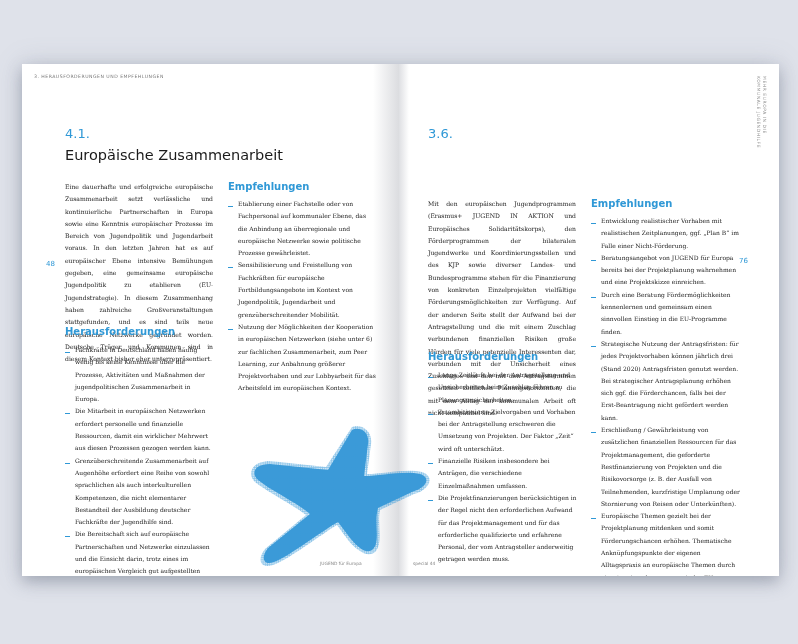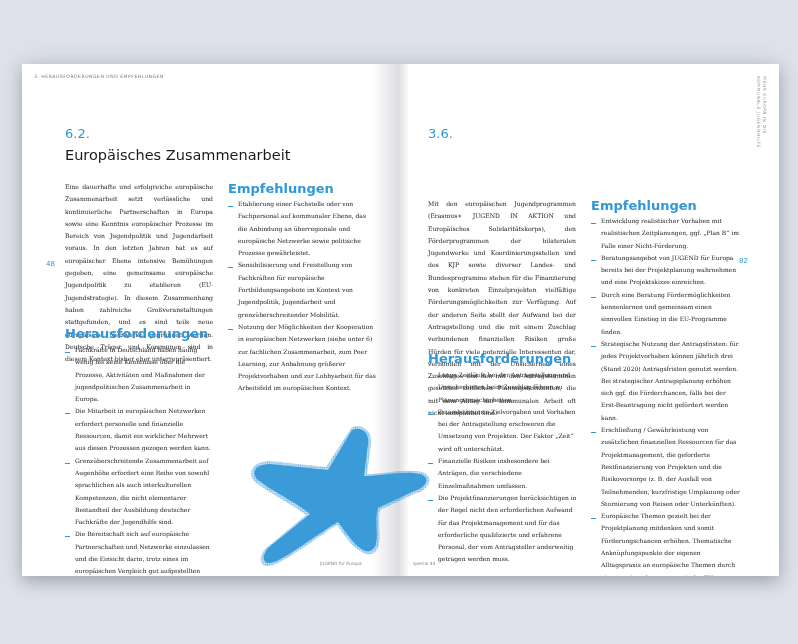--- a/index.html
+++ b/index.html
@@ -44,21 +44,21 @@
   }
   .sec-title {
     position: absolute; font-family: "DejaVu Sans", sans-serif; font-size: 14.5px;
     color: #1b1b1b; line-height: 22px;
   }
   .body-text {
     position: absolute; font-size: 6.1px; line-height: 12.3px; color: #222;
     text-align: justify; hyphens: auto;
   }
   .subhead {
-    position: absolute; font-family: "DejaVu Sans", sans-serif; font-size: 13px;
+    position: absolute; font-family: "DejaVu Sans", sans-serif; font-size: 10px;
     font-weight: bold; color: #2f98d6;
   }
   ul.bullets { position: absolute; list-style: none; margin: 0; padding: 0; }
   ul.bullets li {
     position: relative; padding-left: 10px; font-size: 6px; line-height: 12.3px; color: #222;
   }
   ul.bullets li::before {
     content: ""; position: absolute; left: 0; top: 8px; width: 5px; height: 1px;
     background: #2f98d6;
   }
@@ -72,22 +72,22 @@
     position: absolute; left: 240px; top: 418px; width: 200px; height: 150px; z-index: 2;
   }
 </style>
 </head>
 <body>
 
 <div class="spread">
 
   <div class="page left">
     <div class="running-head">3. Herausforderungen und Empfehlungen</div>
-    <div class="sec-num" style="left:43px;top:62px;">6.2.</div>
-    <div class="sec-title" style="left:43px;top:80px;">Europäisches Zusammenarbeit</div>
+    <div class="sec-num" style="left:43px;top:62px;">4.1.</div>
+    <div class="sec-title" style="left:43px;top:80px;">Europäische Zusammenarbeit</div>
     <div class="page-num" style="left:24px;top:196px;">48</div>
 
     <div class="body-text" style="left:43px;top:117px;width:148px;">Eine dauerhafte und erfolgreiche europäische Zusammenarbeit setzt verlässliche und kontinuierliche Partnerschaften in Europa sowie eine Kenntnis europäischer Prozesse im Bereich von Jugendpolitik und Jugendarbeit voraus. In den letzten Jahren hat es auf europäischer Ebene intensive Bemühungen gegeben, eine gemeinsame europäische Jugendpolitik zu etablieren (EU-Jugendstrategie). In diesem Zusammenhang haben zahlreiche Großveranstaltungen stattgefunden, und es sind teils neue europäische Netzwerke gegründet worden. Deutsche Träger und Kommunen sind in diesem Kontext bisher eher unterrepräsentiert.</div>
 
     <div class="subhead" style="left:43px;top:262px;">Herausforderungen</div>
     <ul class="bullets" style="left:43px;top:280px;width:150px;">
       <li>Fachkräfte in Deutschland haben häufig wenig bis keine Kenntnisse über die Prozesse, Aktivitäten und Maßnahmen der jugendpolitischen Zusammenarbeit in Europa.</li>
       <li>Die Mitarbeit in europäischen Netzwerken erfordert personelle und finanzielle Ressourcen, damit ein wirklicher Mehrwert aus diesen Prozessen gezogen werden kann.</li>
       <li>Grenzüberschreitende Zusammenarbeit auf Augenhöhe erfordert eine Reihe von sowohl sprachlichen als auch interkulturellen Kompetenzen, die nicht elementarer Bestandteil der Ausbildung deutscher Fachkräfte der Jugendhilfe sind.</li>
       <li>Die Bereitschaft sich auf europäische Partnerschaften und Netzwerke einzulassen und die Einsicht darin, trotz eines im europäischen Vergleich gut aufgestellten deutschen Jugendhilfesystems dennoch von anderen lernen zu können, scheint in Deutschland manchmal zu fehlen.</li>
@@ -102,21 +102,21 @@
 
     <div class="footer" style="left:298px;top:497px;">JUGEND für Europa</div>
   </div>
 
   <div class="page right">
     <div class="vertical-head">
       <span>Mehr Europa in die</span><br>
       <span>kommunale Jugendhilfe</span>
     </div>
     <div class="sec-num" style="left:29px;top:62px;">3.6.</div>
-    <div class="page-num" style="left:340px;top:193px;">82</div>
+    <div class="page-num" style="left:340px;top:193px;">76</div>
 
     <div class="body-text" style="left:29px;top:134px;width:148px;">Mit den europäischen Jugendprogrammen (Erasmus+ JUGEND IN AKTION und Europäisches Solidaritätskorps), den Förderprogrammen der bilateralen Jugendwerke und Koordinierungsstellen und des KJP sowie diverser Landes- und Bundesprogramme stehen für die Finanzierung von konkreten Einzelprojekten vielfältige Förderungsmöglichkeiten zur Verfügung. Auf der anderen Seite stellt der Aufwand bei der Antragstellung und die mit einem Zuschlag verbundenen finanziellen Risiken große Hürden für viele potenzielle Interessenten dar, verbunden mit der Unsicherheit eines Zuschlages und den mit den Antragsterminen gesetzten zeitlichen Planungshorizonten, die mit dem Alltag der kommunalen Arbeit oft nicht kompatibel sind.</div>
 
     <div class="subhead" style="left:29px;top:287px;">Herausforderungen</div>
     <ul class="bullets" style="left:29px;top:305px;width:150px;">
       <li>Lange Zeitläufe bei der Antragstellung und Unsicherheiten beim Zuschlag führen zu Planungsunsicherheiten.</li>
       <li>Zu ambitionierte Zielvorgaben und Vorhaben bei der Antragstellung erschweren die Umsetzung von Projekten. Der Faktor „Zeit“ wird oft unterschätzt.</li>
       <li>Finanzielle Risiken insbesondere bei Anträgen, die verschiedene Einzelmaßnahmen umfassen.</li>
       <li>Die Projektfinanzierungen berücksichtigen in der Regel nicht den erforderlichen Aufwand für das Projektmanagement und für das erforderliche qualifizierte und erfahrene Personal, der vom Antragsteller anderweitig getragen werden muss.</li>
     </ul>

